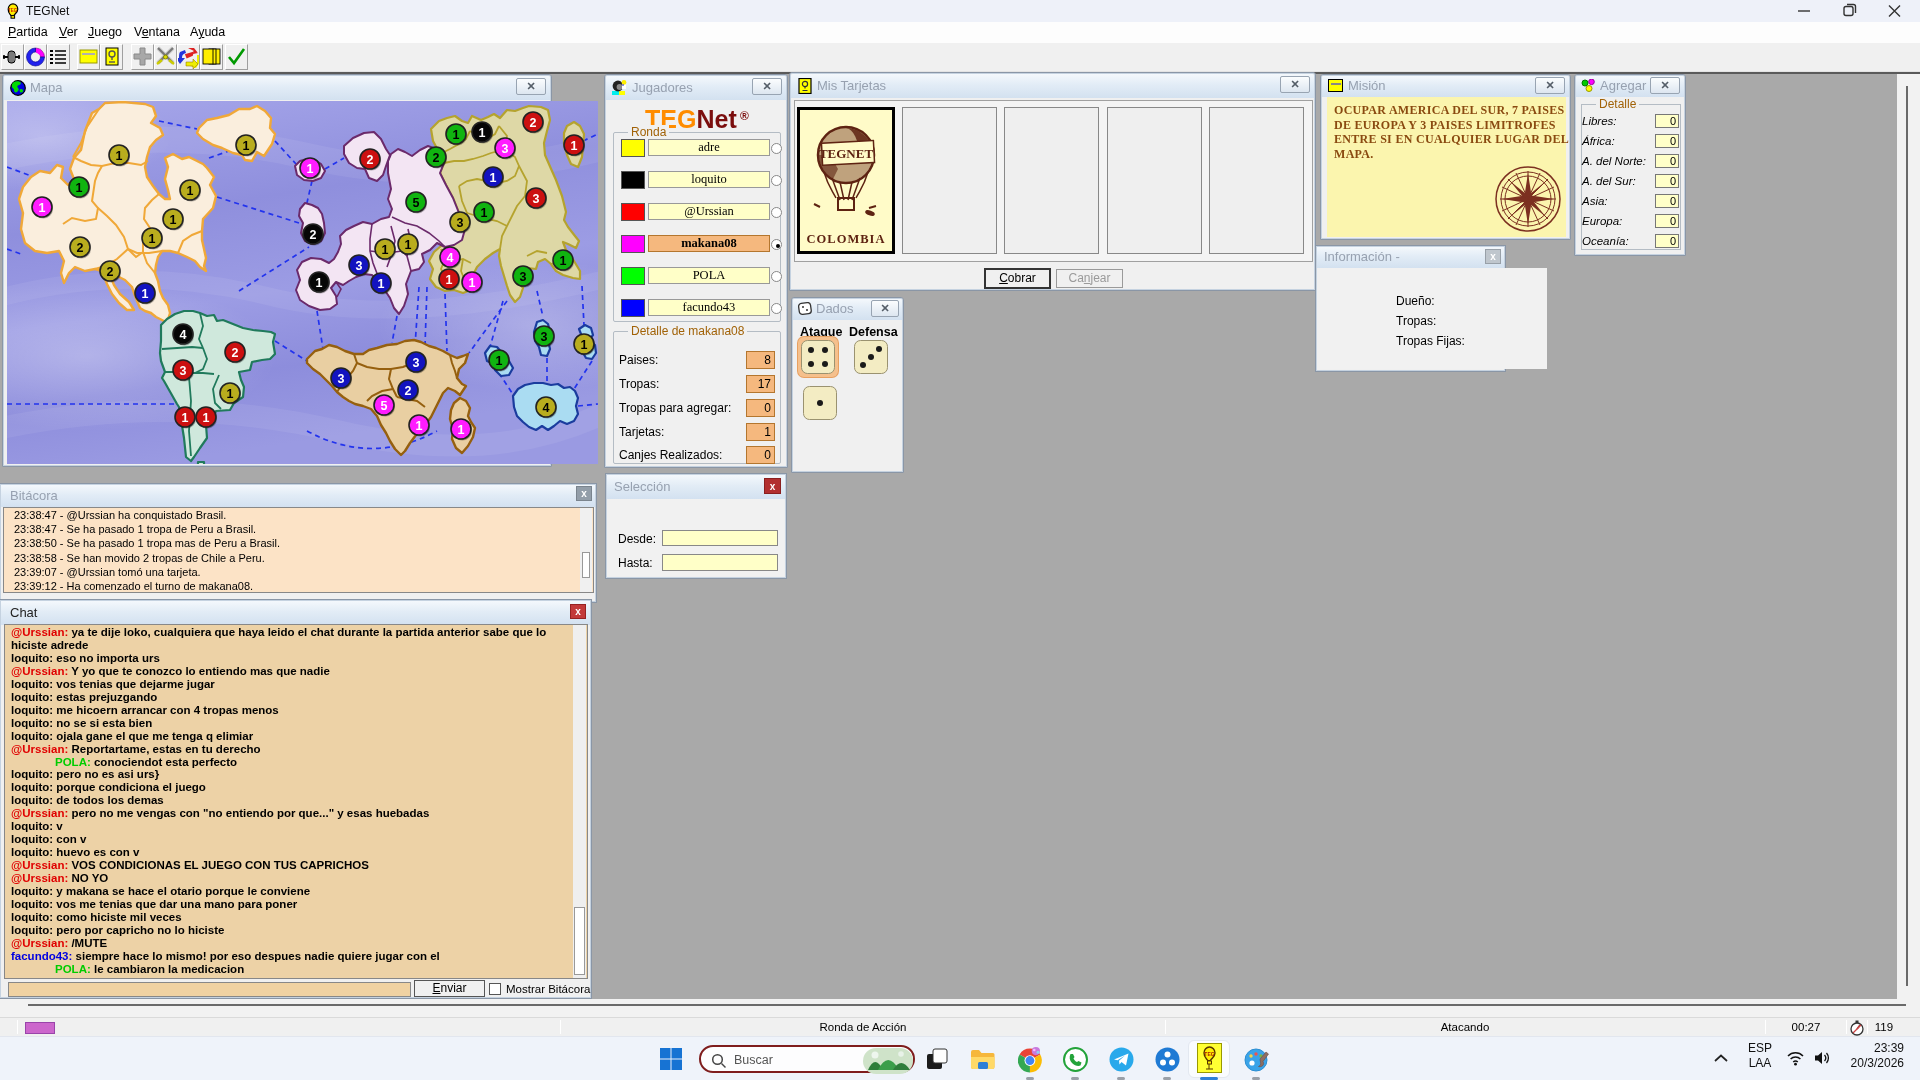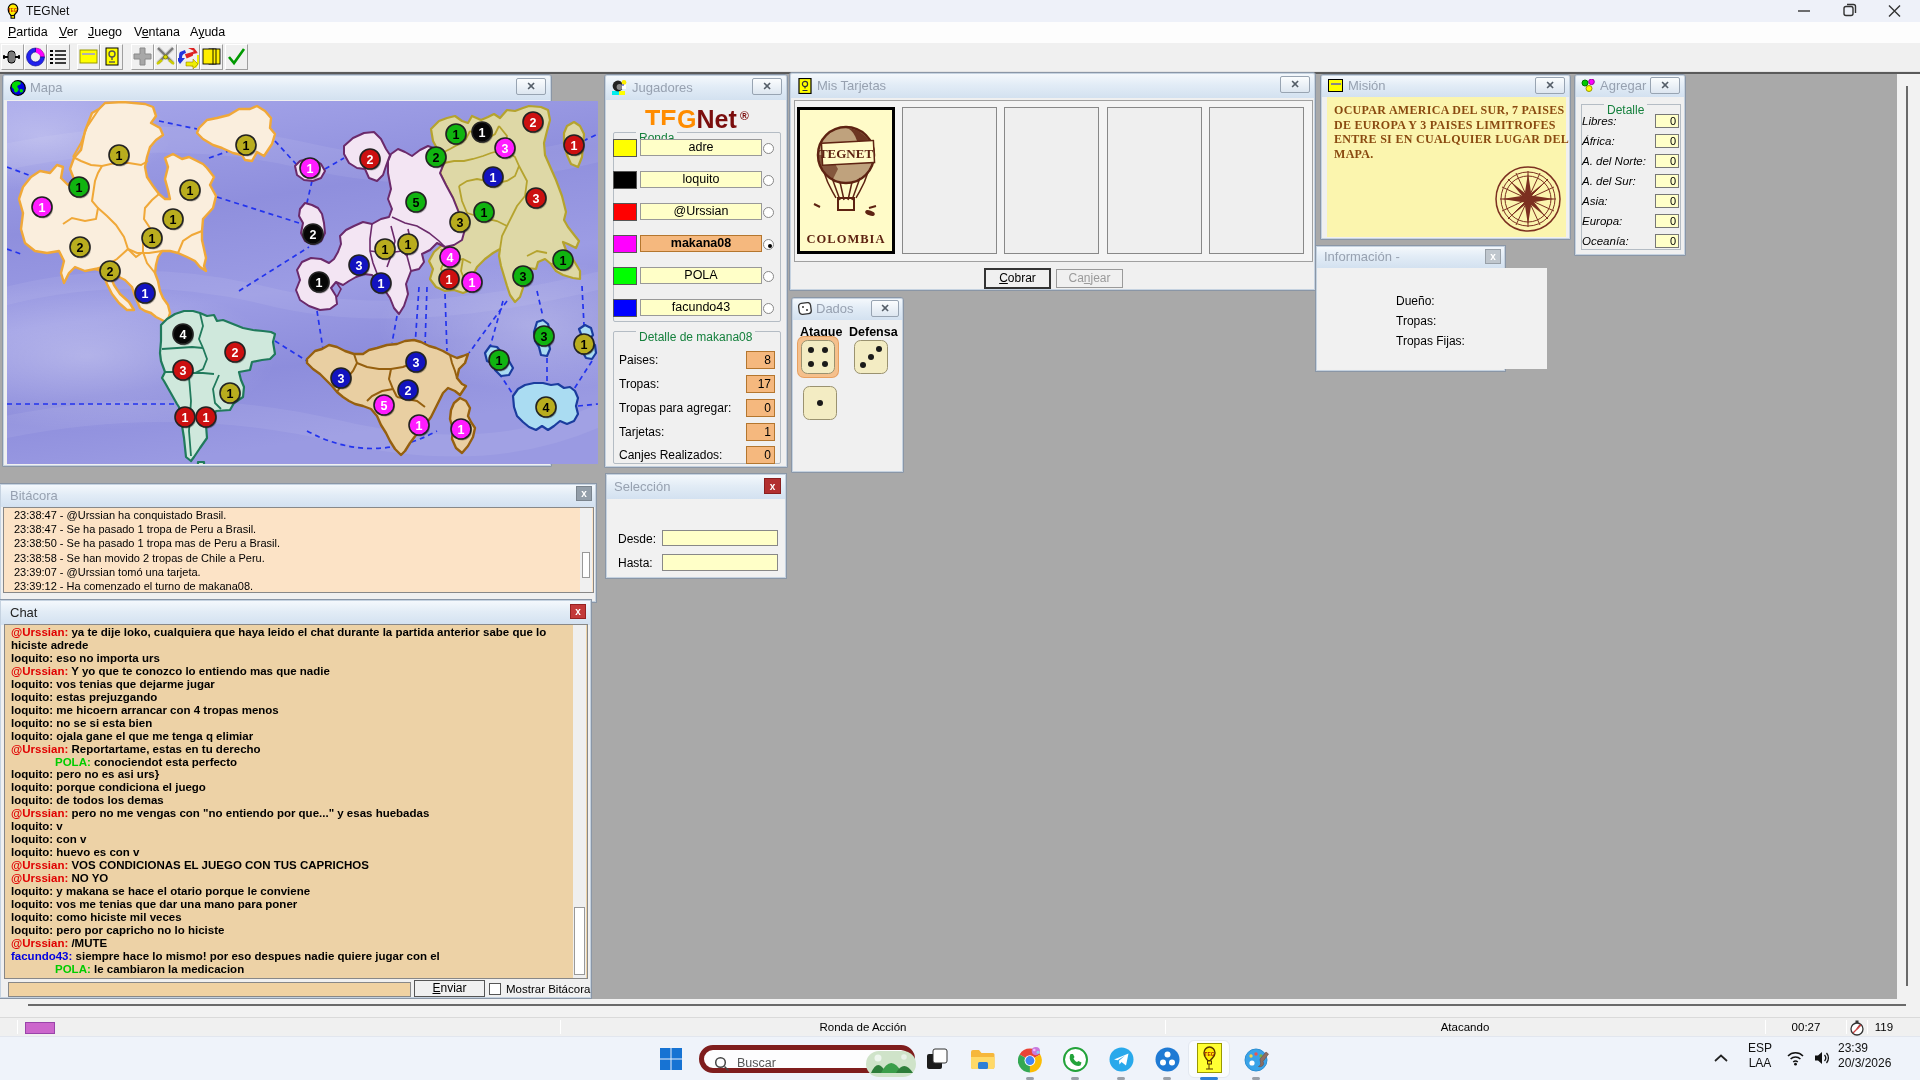--- a/index.html
+++ b/index.html
@@ -15,26 +15,26 @@
 
 .win { position:absolute; background:#f0f0f0; border:1px solid #8a96a6; border-radius:3px 3px 0 0; box-shadow:0 0 0 1px #c5d2e0 inset; }
 .win .tb { position:absolute; left:1px; top:1px; right:1px; height:24px; border-radius:2px 2px 0 0;
   background:linear-gradient(#f4f8fc 0%, #e2ecf6 45%, #d3e1f0 100%); }
 .win .ttl { position:absolute; left:27px; top:5px; font-size:13px; color:#97a1b0; }
 .win .ttlb { color:#222; }
 .win .cls { position:absolute; right:5px; top:3px; width:30px; height:17px; border:1px solid #98a4b2; border-radius:2px;
   background:linear-gradient(#fbfdfe,#dde6f0); color:#555e68; font-size:11px; font-weight:bold; text-align:center; line-height:15px; }
 .smcls { position:absolute; width:16px; height:15px; font-size:10px; font-weight:bold; color:#fff; text-align:center; line-height:14px; }
 .grp { position:absolute; border:1px solid #b4bcc4; border-radius:2px; }
-.grp .lab { position:absolute; left:22px; top:-8px; background:#f0f0f0; padding:6px 3px; font-size:12px; color:#15803d; }
+.grp .lab { position:absolute; left:14px; top:-8px; background:#f0f0f0; padding:0 3px; font-size:12px; color:#a16207; }
 .yfield { background:#ffffc8; border:1px solid #888888; }
 #statusbar { left:0; top:1017px; width:1920px; height:19px; background:#f0f0f0; border-top:1px solid #dadada; font-size:11.5px; color:#000; }
 .sbsep { position:absolute; top:2px; bottom:2px; width:1px; background:#bcbcbc; border-right:1px solid #fff; }
 #taskbar { left:0; top:1036px; width:1920px; height:44px; background:#eff3fa; border-top:1px solid #e2e6ee; }
-.prow { position:absolute; left:8px; width:160px; height:18px; }
+.prow { position:absolute; left:16px; width:160px; height:18px;font-family:Liberation Serif, serif; }
 .prow .sw { position:absolute; left:0; top:0; width:24px; height:18px; border:1px solid #555; }
 .prow .nm { position:absolute; left:27px; top:0; width:122px; height:17px; background:#ffffc8; border:1px solid #999; text-align:center; font-size:12.5px; line-height:15px; }
 .prow .rad { position:absolute; left:150px; top:4px; width:11px; height:11px; border-radius:50%; background:#fff; border:1px solid #888; }
 .prow .dot { position:absolute; left:3.5px; top:3.5px; width:4px; height:4px; border-radius:50%; background:#000; }
 .drow { position:absolute; left:14px; width:158px; height:19px; font-size:12px; }
 .drow span { position:absolute; left:0; top:2px; }
 .drow .dv { position:absolute; right:2px; top:0; width:29px; height:18px; background:#f5b87e; border:1px solid #b4762e; text-align:right; font-size:12px; line-height:16px; padding-right:3px; }
 .arow { position:absolute; left:1580px; width:99px; height:16px; font-size:11.5px; }
 .arow span { position:absolute; left:2px; top:1px;font-style:italic; }
 .arow .av { position:absolute; right:0; top:0; width:24px; height:14px; background:#ffffc8; border:1px solid #777; text-align:right; font-size:11px; line-height:12px; padding-right:2px; }
@@ -859,21 +859,21 @@
   <div class="abs" style="left:1868px;top:3px;width:32px;text-align:center">119</div>
 </div>
 
 <div id="taskbar" class="abs">
   <svg class="abs" style="left:659px;top:10px" width="24" height="24" viewBox="0 0 24 24">
     <rect x="1" y="1" width="10.5" height="10.5" fill="#1773d3"></rect>
       <rect x="12.5" y="1" width="10.5" height="10.5" fill="#1773d3"></rect>
     <rect x="1" y="12.5" width="10.5" height="10.5" fill="#1773d3"></rect>
       <rect x="12.5" y="12.5" width="10.5" height="10.5" fill="#1773d3"></rect>
   </svg>
-  <div class="abs" style="left:699px;top:8px;width:216px;height:28px;border-radius:14px;background:#fdfdfe;border:5px solid #7f1d1d">
+  <div class="abs" style="left:699px;top:8px;width:216px;height:28px;border-radius:14px;background:#fdfdfe;border:2px solid #7f1d1d">
     <svg class="abs" style="left:10px;top:6px" width="16" height="16" viewBox="0 0 16 16">
       <circle cx="6.5" cy="6.5" r="4.8" fill="none" stroke="#444" stroke-width="1.5"></circle>
         <path d="M10.5 10.5 L14.5 14.5" stroke="#444" stroke-width="1.5"></path>
     </svg>
     <div class="abs" style="left:33px;top:6px;font-size:12.5px;color:#555">Buscar</div>
     <svg class="abs" style="left:162px;top:1px" width="50" height="26" viewBox="0 0 50 26">
       <rect width="50" height="26" rx="13" fill="#cfe3c9"></rect>
       <path d="M5 22 Q 12 6 20 22 Z" fill="#2e7d3a"></path>
         <path d="M15 22 Q 25 2 36 22 Z" fill="#3b9e4a"></path>
         <path d="M30 22 Q 38 8 47 22 Z" fill="#2e7d3a"></path>
@@ -952,14 +952,14 @@
     </g>
     <circle cx="9.5" cy="14.2" r="1.4" fill="#111"></circle>
   </svg>
   <svg class="abs" style="left:1813px;top:13px" width="19" height="16" viewBox="0 0 19 16">
     <path d="M2 5.5 h3 l4 -3.5 v12 l-4 -3.5 h-3 z" fill="#111"></path>
     <g fill="none" stroke="#111" stroke-width="1.3">
       <path d="M11.5 5 a4.5 4.5 0 0 1 0 6"></path>
       <path d="M13.5 3 a7.5 7.5 0 0 1 0 10"></path>
     </g>
   </svg>
-  <div class="abs" style="left:1838px;top:4px;width:66px;text-align:left;font-size:12px;color:#111;line-height:15px">23:39<br>20/3/2026</div>
+  <div class="abs" style="left:1838px;top:4px;width:66px;text-align:right;font-size:12px;color:#111;line-height:15px">23:39<br>20/3/2026</div>
 </div>
 
 </body></html>

